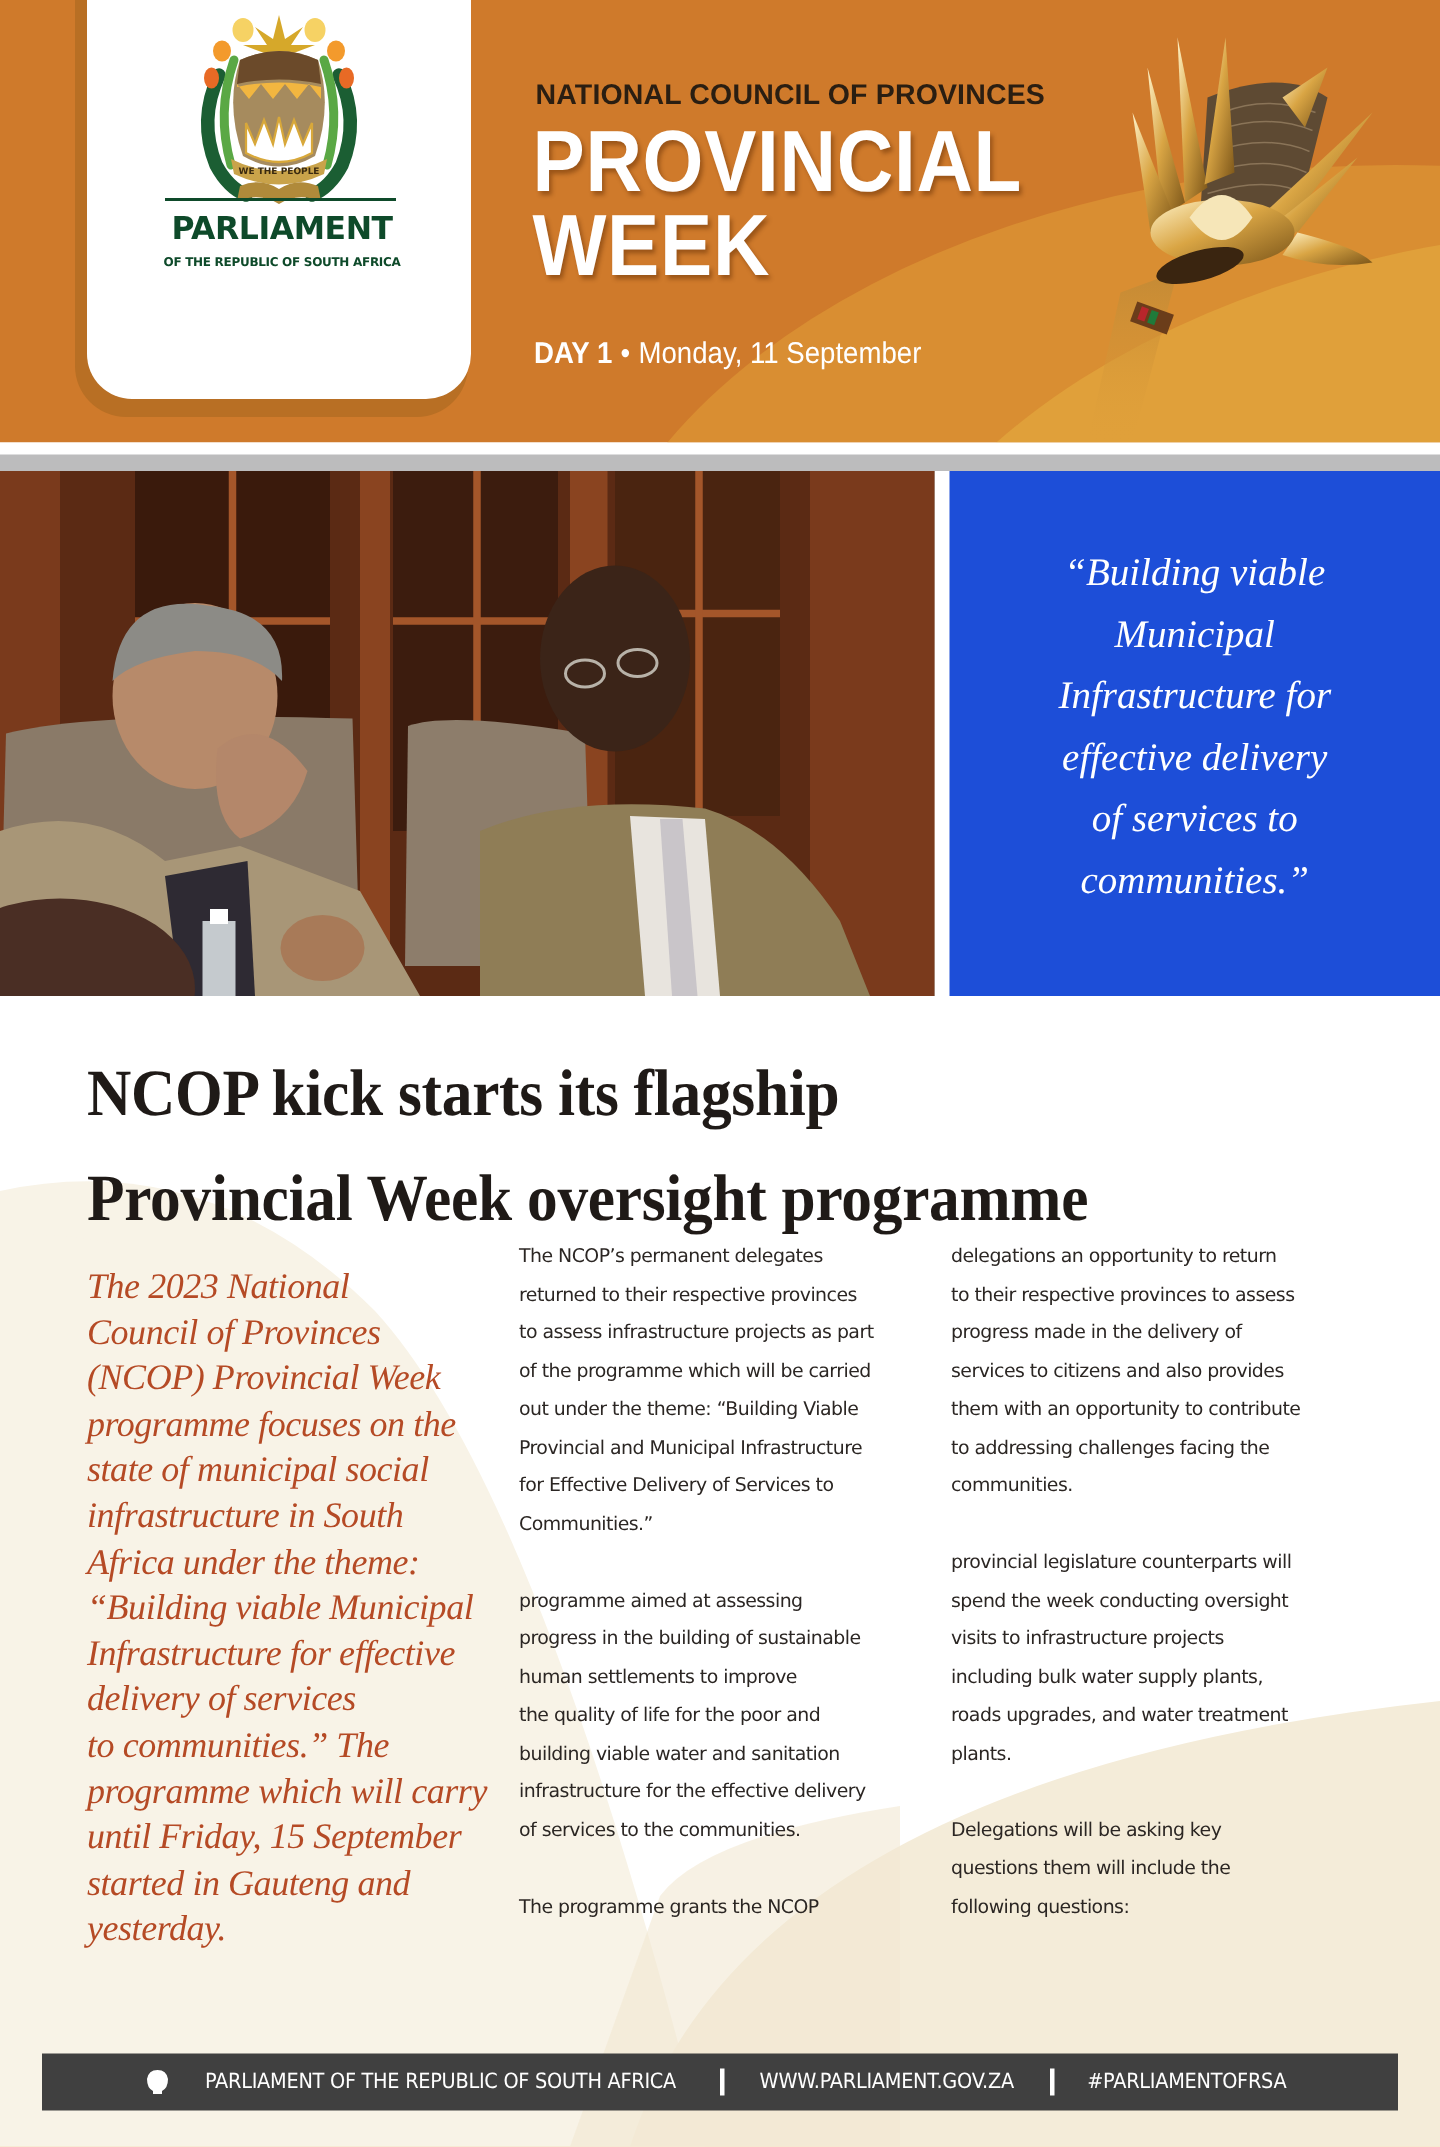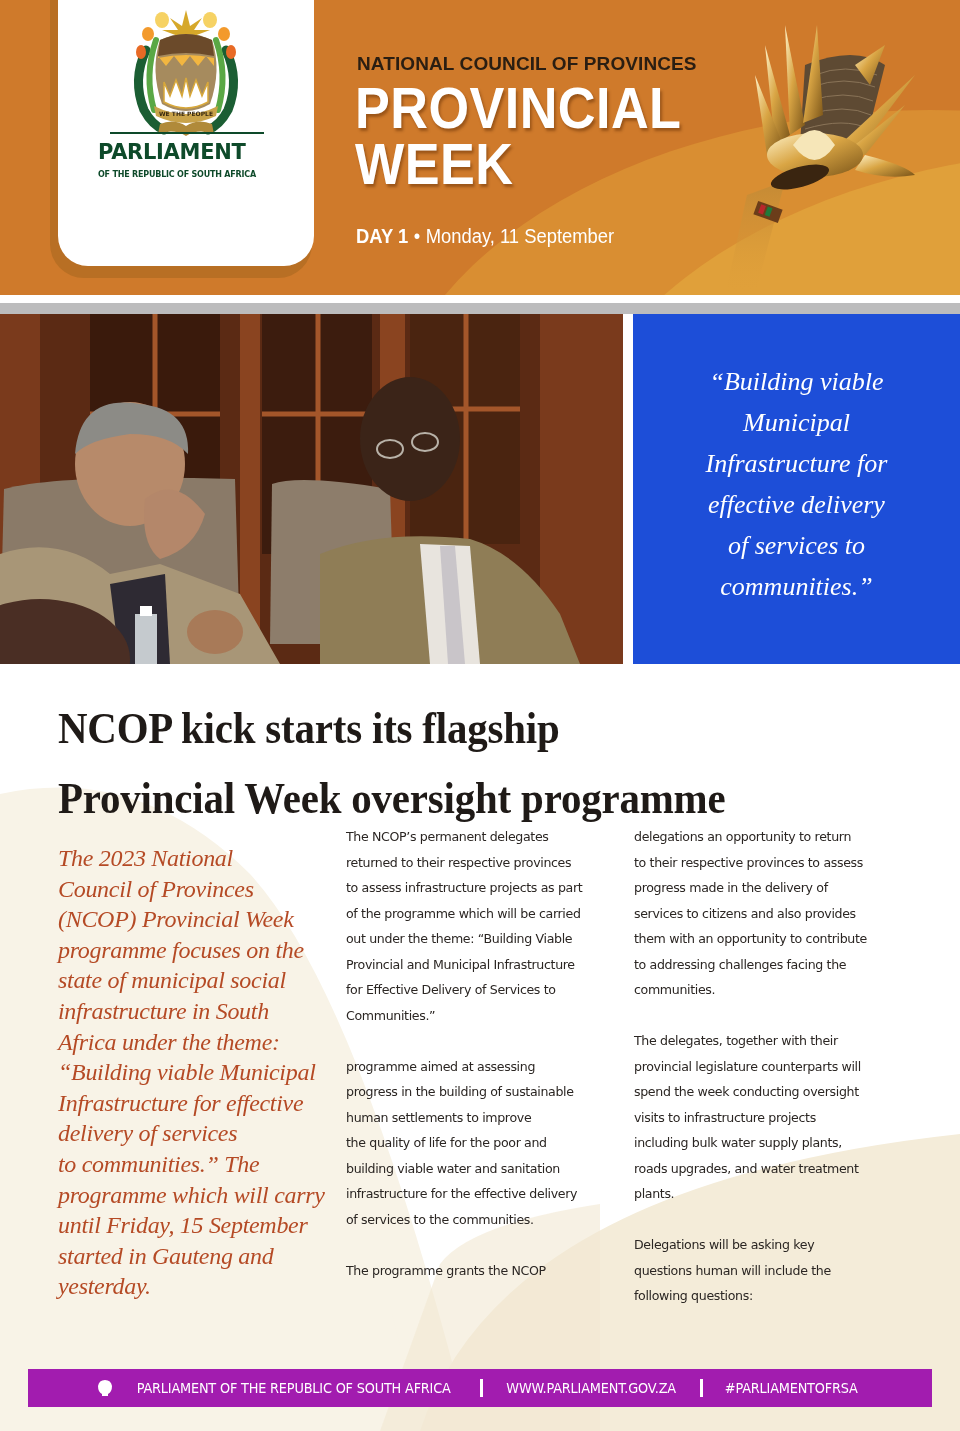--- a/index.html
+++ b/index.html
@@ -23,26 +23,26 @@
     position: absolute; left: 50px; top: -20px; width: 262px; height: 298px;
     background: #b86f24; border-radius: 0 0 34px 34px;
   }
   .logo-card {
     position: absolute; left: 58px; top: -20px; width: 256px; height: 286px;
     background: #ffffff; border-radius: 0 0 30px 30px;
   }
   .crest { position: absolute; left: 66px; top: 30px; width: 124px; height: 130px; }
   .crest-rule { position: absolute; left: 52px; top: 152px; width: 154px; height: 2px; background: #0e4a2a; }
   .brand-name {
-    position: absolute; left: 40px; top: 160px; width: 180px; text-align: left;
+    position: absolute; left: 40px; top: 160px; width: 180px; text-align: center;
     font-family: "DejaVu Sans", sans-serif; font-weight: bold; font-size: 21px;
     color: #0e4a2a; letter-spacing: -0.3px;
   }
   .brand-sub {
-    position: absolute; left: 40px; top: 190px; width: 180px; 
+    position: absolute; left: 40px; top: 190px; width: 180px; text-align: center;
     font-family: "DejaVu Sans", sans-serif; font-weight: bold; font-size: 8px;
     color: #0e4a2a; letter-spacing: -0.2px;
   }
 
   .kicker {
     position: absolute; left: 357px; top: 53px;
     font-family: "Liberation Sans", sans-serif; font-weight: bold; font-size: 19px;
     color: #2a1e12; letter-spacing: 0.1px;
   }
   .title {
@@ -109,21 +109,21 @@
     color: #2b2623; letter-spacing: -0.35px;
   }
   .col.c1 { left: 346px; }
   .col.c2 { left: 634px; }
   .col p { margin-bottom: 25.5px; }
   .col span.ln { display: block; white-space: nowrap; }
 
   
   .footer {
     position: absolute; left: 28px; top: 1369px; width: 904px; height: 38px;
-    background: #a21caf; display: flex; align-items: center; justify-content: center;
+    background: #404040; display: flex; align-items: center; justify-content: center;
     color: #ffffff; font-family: "DejaVu Sans", sans-serif; font-size: 14px; letter-spacing: -0.2px;
   }
   .footer .f-icon { width: 16px; height: 18px; margin-right: 10px; }
   .footer .sep { width: 3px; height: 18px; background: #ffffff; margin: 0 16px; }
   .footer span.txt { transform: scaleX(0.92); display: inline-block; }
 </style>
 </head>
 <body>
 
 <div class="header">
@@ -330,31 +330,30 @@
   <p>
     <span class="ln">delegations an opportunity to return</span>
     <span class="ln">to their respective provinces to assess</span>
     <span class="ln">progress made in the delivery of</span>
     <span class="ln">services to citizens and also provides</span>
     <span class="ln">them with an opportunity to contribute</span>
     <span class="ln">to addressing challenges facing the</span>
     <span class="ln">communities.</span>
   </p>
   <p>
-    <span class="ln">The delegates, together with their</span>
     <span class="ln">provincial legislature counterparts will</span>
     <span class="ln">spend the week conducting oversight</span>
     <span class="ln">visits to infrastructure projects</span>
     <span class="ln">including bulk water supply plants,</span>
     <span class="ln">roads upgrades, and water treatment</span>
     <span class="ln">plants.</span>
   </p>
   <p>
     <span class="ln">Delegations will be asking key</span>
-    <span class="ln">questions human will include the</span>
+    <span class="ln">questions them will include the</span>
     <span class="ln">following questions:</span>
   </p>
 </div>
 
 <div class="footer">
   <svg class="f-icon" viewBox="0 0 16 18">
     <path d="M8 1 Q14 1 15 7 Q15 13 11 15 L11 17 L5 17 L5 15 Q1 13 1 7 Q2 1 8 1 Z" fill="#ffffff"></path>
   </svg>
   <span class="txt">PARLIAMENT OF THE REPUBLIC OF SOUTH AFRICA</span>
   <span class="sep"></span>

